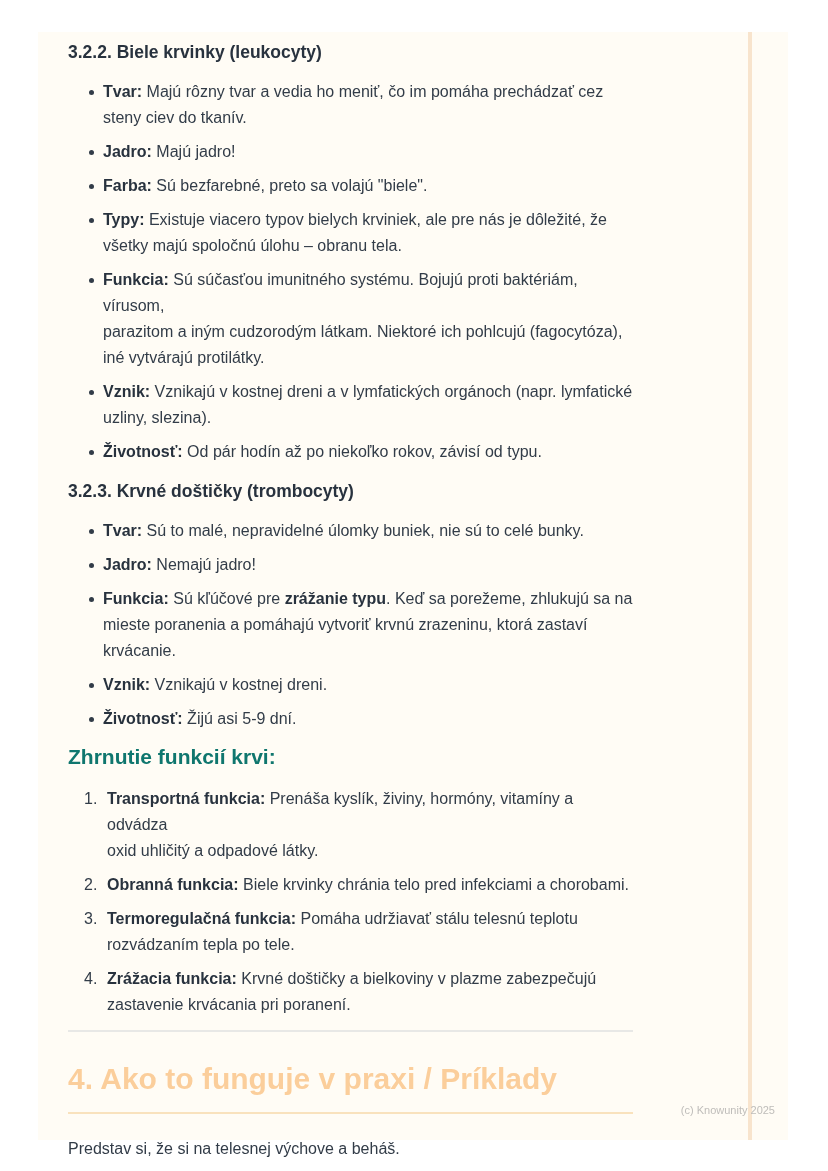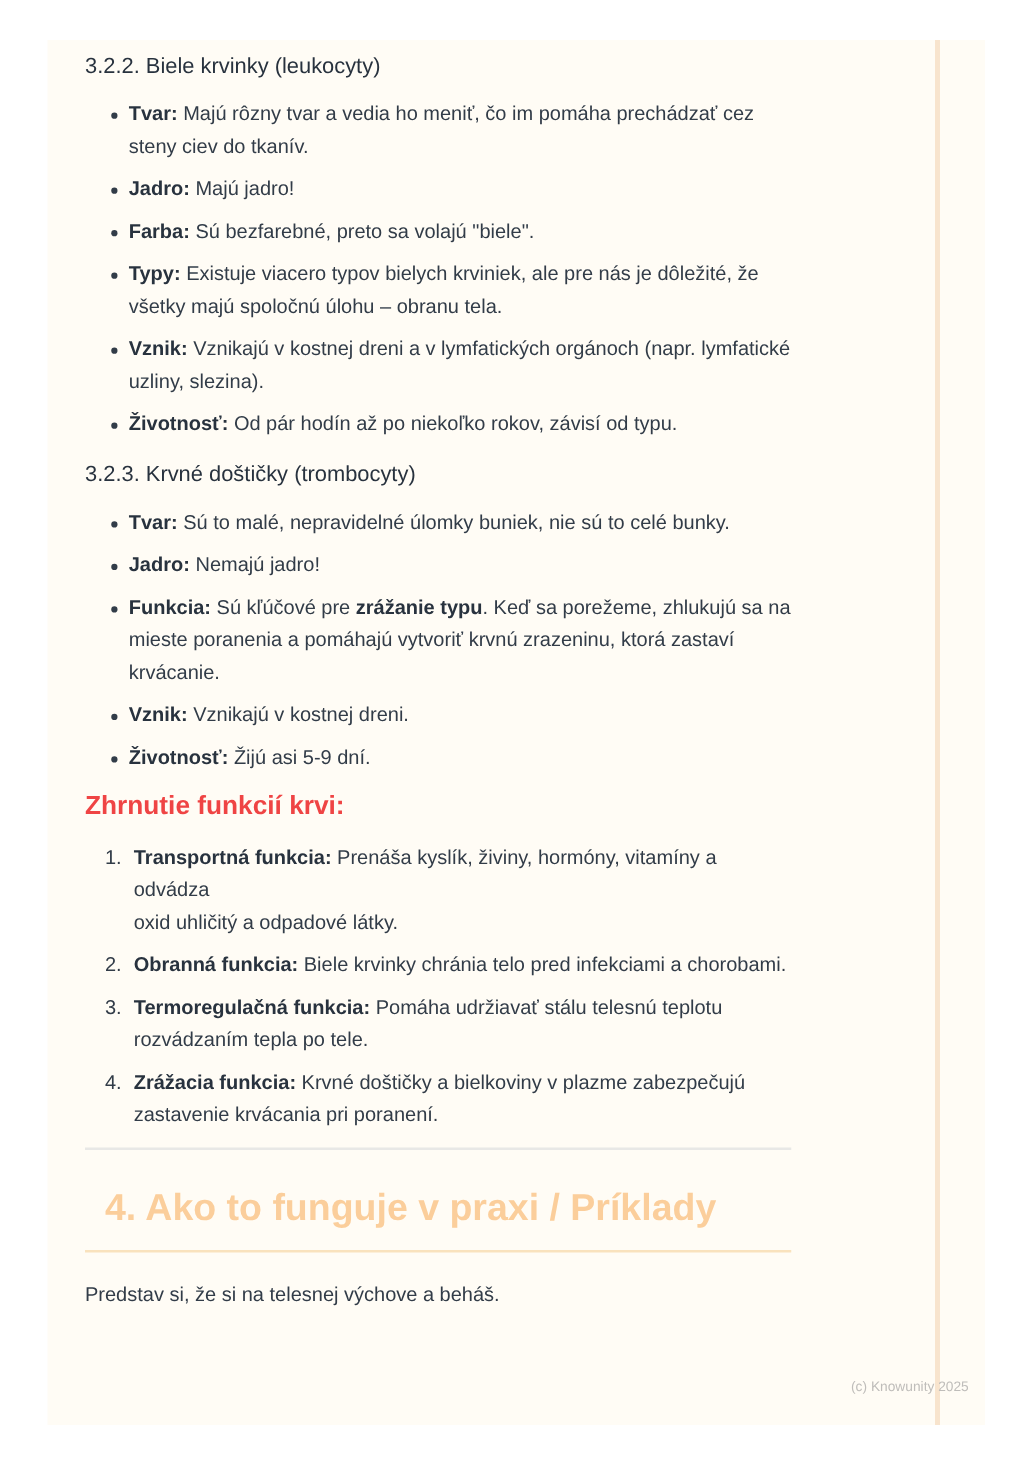--- a/index.html
+++ b/index.html
@@ -23,27 +23,27 @@
   }
   .content {
     position: relative;
     padding: 8px 0 0 30px;
     width: 580px;
     color: #323c48;
   }
   h3.sec-heading {
     margin: 0 0 15px 0;
     font-size: 17.5px; line-height: 24px;
-    font-weight: 400; color: #28323e;
+    font-weight: 700; color: #28323e;
   }
   h3.sec2 { margin-top: 14px; }
   h3.summary-heading {
     margin: 0 0 16px 0;
     font-size: 21px; line-height: 26px;
-    font-weight: 700; color: #ef4444;
+    font-weight: 700; color: #0f766e;
   }
   ul.blt, ol.num {
     list-style: none;
     margin: 12px; padding: 0;
   }
   ul.blt li, ol.num li {
     display: flex;
     align-items: flex-start;
     margin-bottom: 8px;
     font-size: 16px; line-height: 26px;
@@ -69,21 +69,21 @@
   .lbl { font-weight: 700; color: #28323e; }
   .val {}
   .italic { }
   hr.rule-gray {
     border: none; height: 0;
     border-top: 2px solid #e8e8e6;
     width: 565px;
     margin: 12px 0 0 0;
   }
   h1.big-heading {
-    margin: 30px 0 0 16px;
+    margin: 30px 0 0 0;
     font-size: 30px; line-height: 34px;
     font-weight: 700;
     color: #fbce9b;
   }
   hr.rule-orange {
     border: none; height: 0;
     border-top: 2px solid #f9e2bd;
     width: 565px;
     margin: 16px 0 0 0;
   }
@@ -123,20 +123,26 @@
         <span class="dot"></span>
         <span class="li-text"><b class="lbl">Farba:</b><span class="val"> Sú bezfarebné, preto sa volajú "biele".</span></span>
       </li>
       <li>
         <span class="dot"></span>
         <span class="li-text"><b class="lbl">Typy:</b><span class="val"> Existuje viacero typov bielych krviniek, ale pre nás je dôležité, že
 všetky majú spoločnú úlohu – obranu tela.</span></span>
       </li>
       <li>
         <span class="dot"></span>
+        <span class="li-text"><b class="lbl">Funkcia:</b><span class="val"> Sú súčasťou imunitného systému. Bojujú proti baktériám, vírusom,
+parazitom a iným cudzorodým látkam. Niektoré ich pohlcujú (fagocytóza),
+iné vytvárajú protilátky.</span></span>
+      </li>
+      <li>
+        <span class="dot"></span>
         <span class="li-text"><b class="lbl">Vznik:</b><span class="val"> Vznikajú v kostnej dreni a v lymfatických orgánoch (napr. lymfatické
 uzliny, slezina).</span></span>
       </li>
       <li>
         <span class="dot"></span>
         <span class="li-text"><b class="lbl">Životnosť:</b><span class="val"> Od pár hodín až po niekoľko rokov, závisí od typu.</span></span>
       </li>
     </ul>
 
     <h3 class="sec-heading sec2">3.2.3. Krvné doštičky (trombocyty)</h3>

